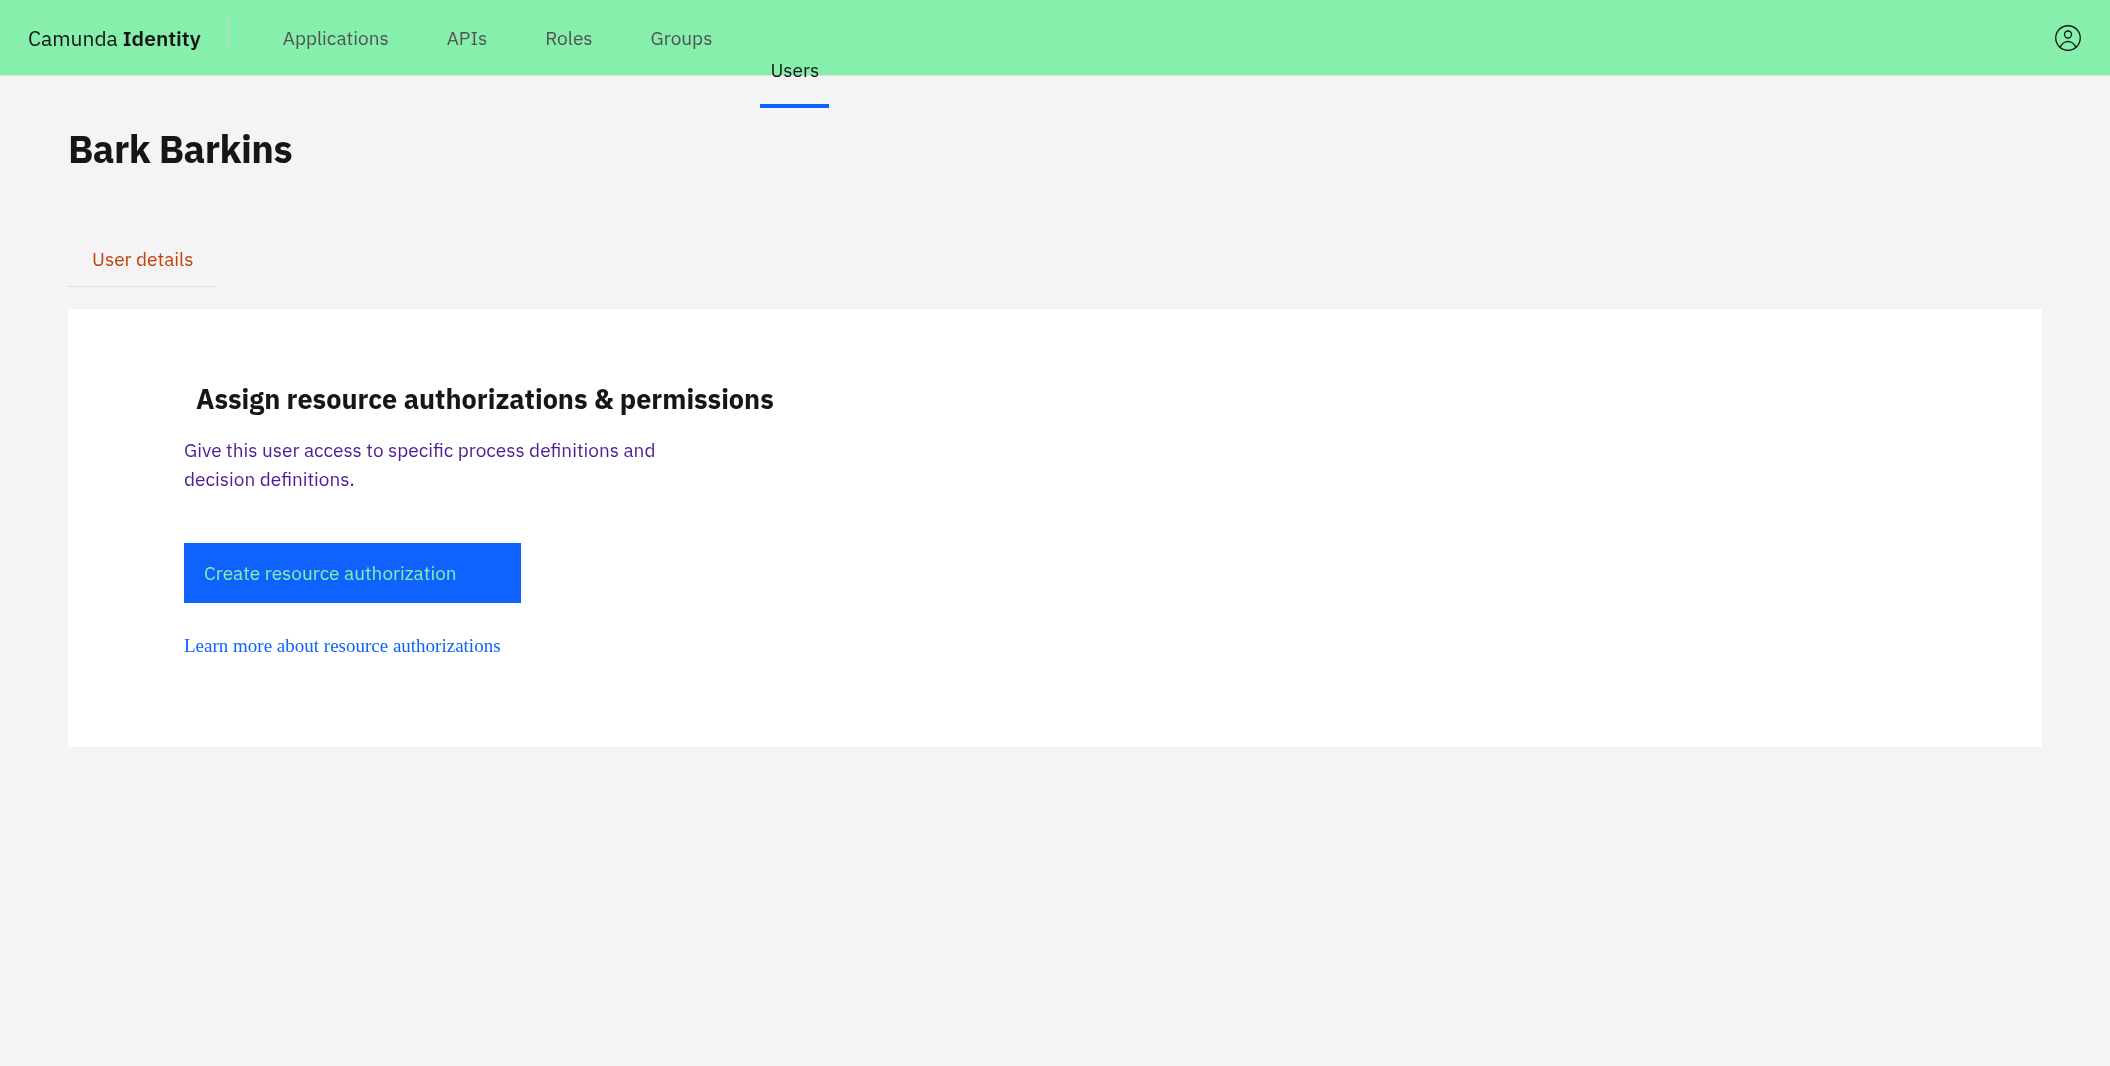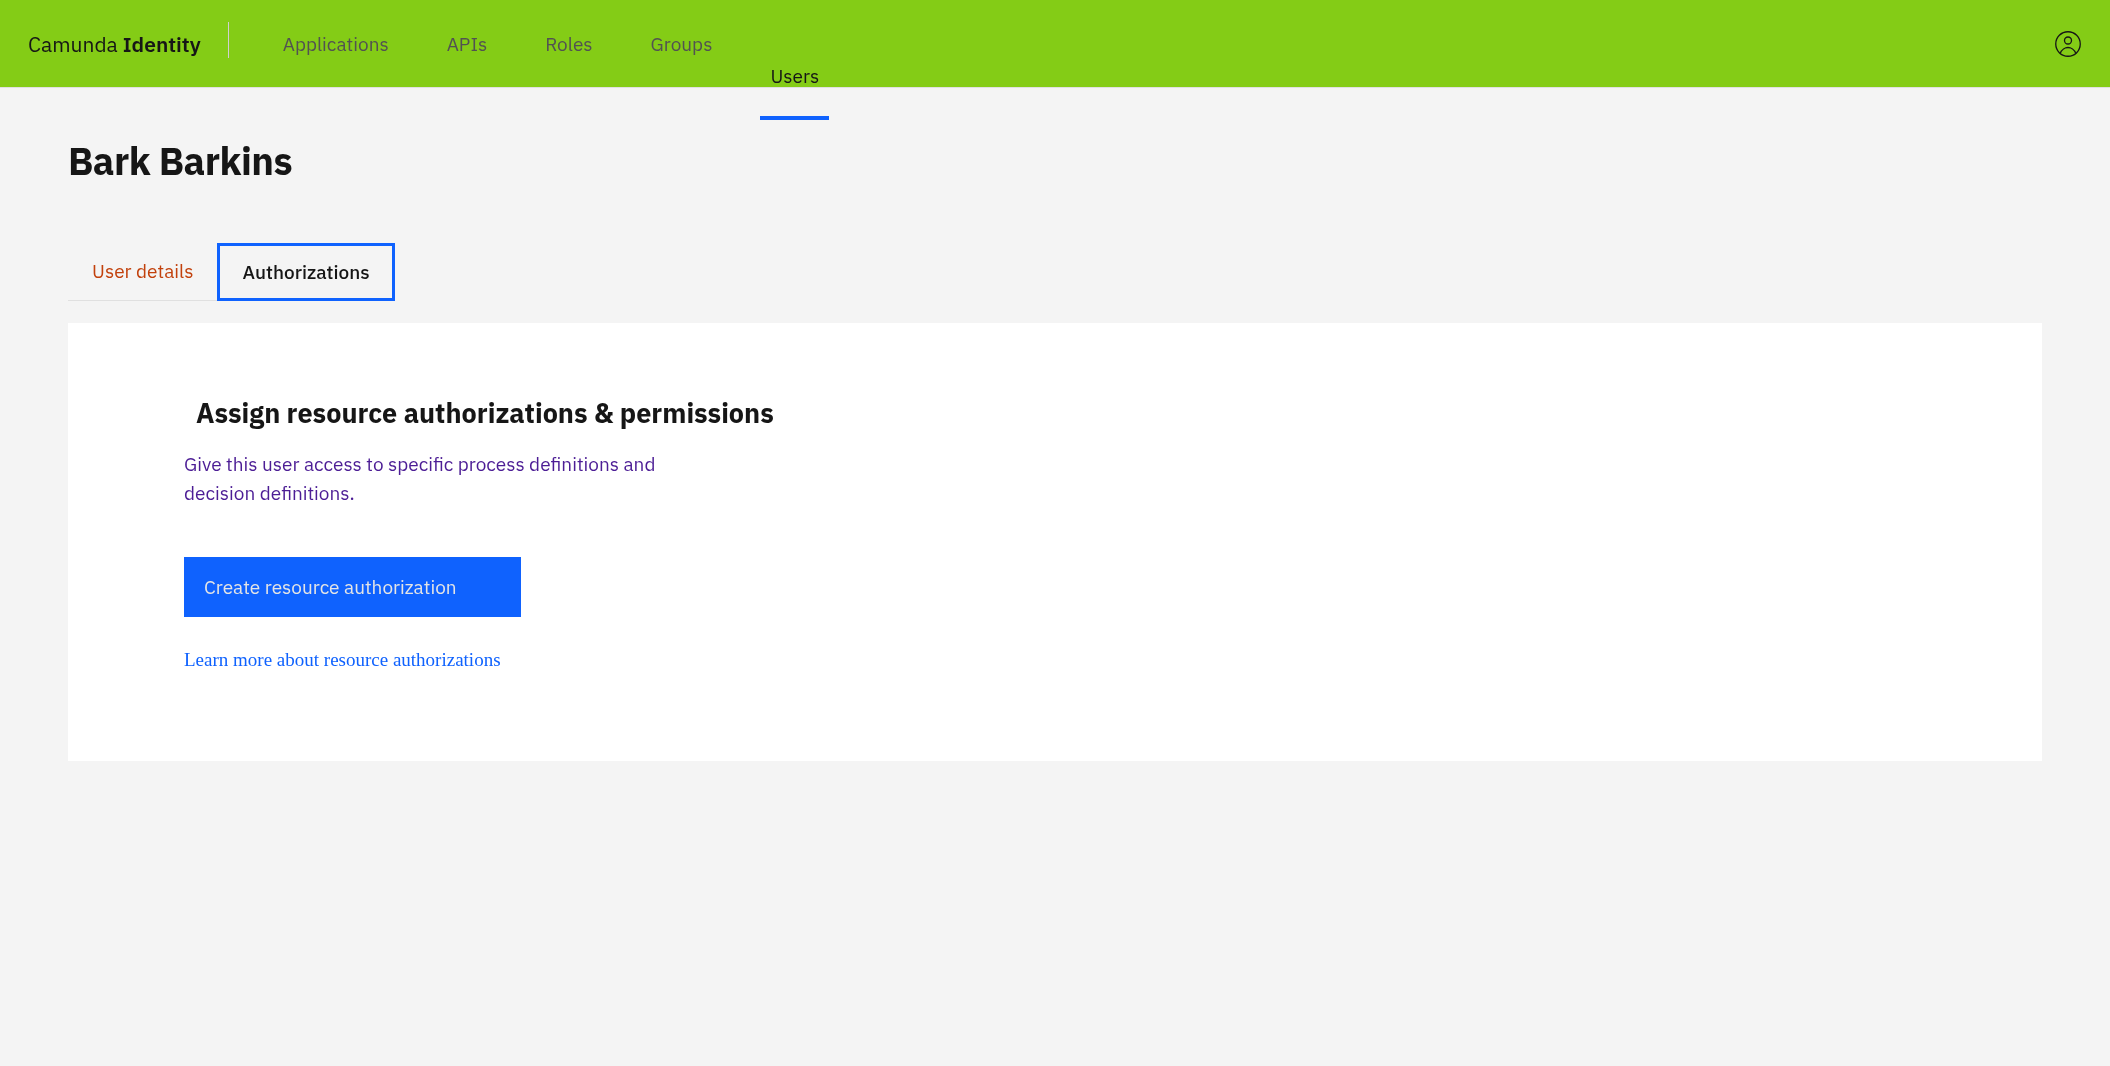--- a/index.html
+++ b/index.html
@@ -9,22 +9,22 @@
     }
     body {
       font-family: "IBM Plex Sans", -apple-system, BlinkMacSystemFont, "Segoe UI", Helvetica, Arial, sans-serif;
       background: #f4f4f4;
       color: #161616;
       font-size: 14px;
     }
     .top-nav {
       display: flex;
       align-items: center;
-      height: 88px;
-      background: #84cc16;
+      height: 76px;
+      background: #86efac;
       border-bottom: 1px solid #e0e0e0;
       padding: 0 28px;
       position: relative;
     }
     .brand {
       font-size: 21px;
       color: #161616;
       padding-right: 28px;
       margin-right: 28px;
       position: relative;
@@ -122,21 +122,21 @@
     }
     .panel-desc {
       font-size: 19px;
       color: #4c1d95;
       line-height: 1.55;
       max-width: 540px;
       margin-bottom: 48px;
     }
     .primary-btn {
       background: #0f62fe;
-      color: #e5e5e5;
+      color: #86efac;
       border: none;
       padding: 18px 64px 18px 20px;
       font-size: 19px;
       font-family: inherit;
       cursor: pointer;
       display: inline-block;
       text-align: left;
     }
     .link {
       display: block;
@@ -179,21 +179,20 @@
       <path d="M7 27c1.5-5 6-7 9-7s7.5 2 9 7"></path>
     </svg>
   </div>
 </nav>
 
 <div class="content-wrap">
   <h1 class="page-title">Bark Barkins</h1>
 
   <div class="tabs">
     <div class="tab"><span>User details</span></div>
-    <div class="tab active"><span>Authorizations</span></div>
   </div>
 
   <div class="panel">
     <h2 class="panel-title">Assign resource authorizations &amp; permissions</h2>
     <p class="panel-desc">Give this user access to specific process definitions and decision definitions.</p>
     <button class="primary-btn">Create resource authorization</button>
     <a class="link">Learn more about resource authorizations</a>
   </div>
 </div>
 

